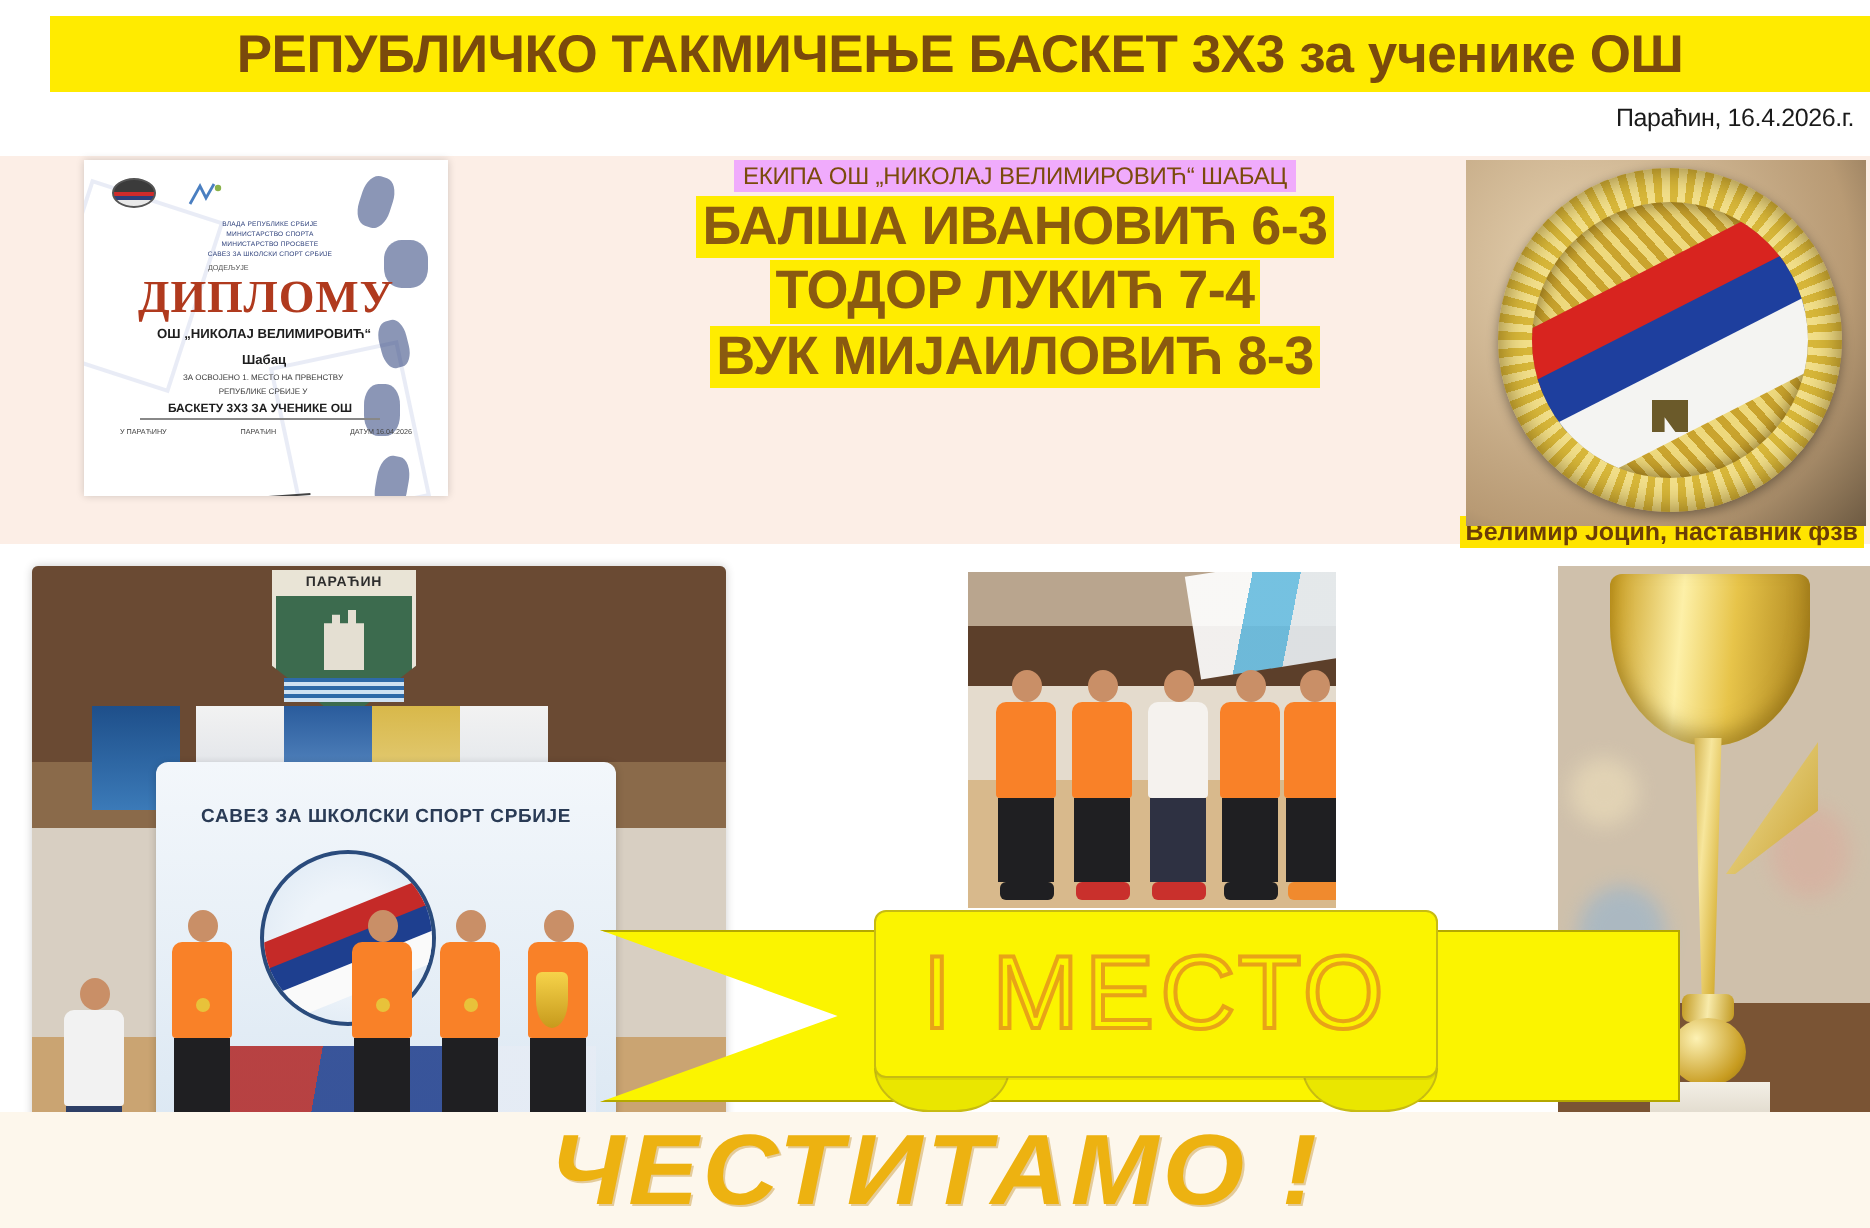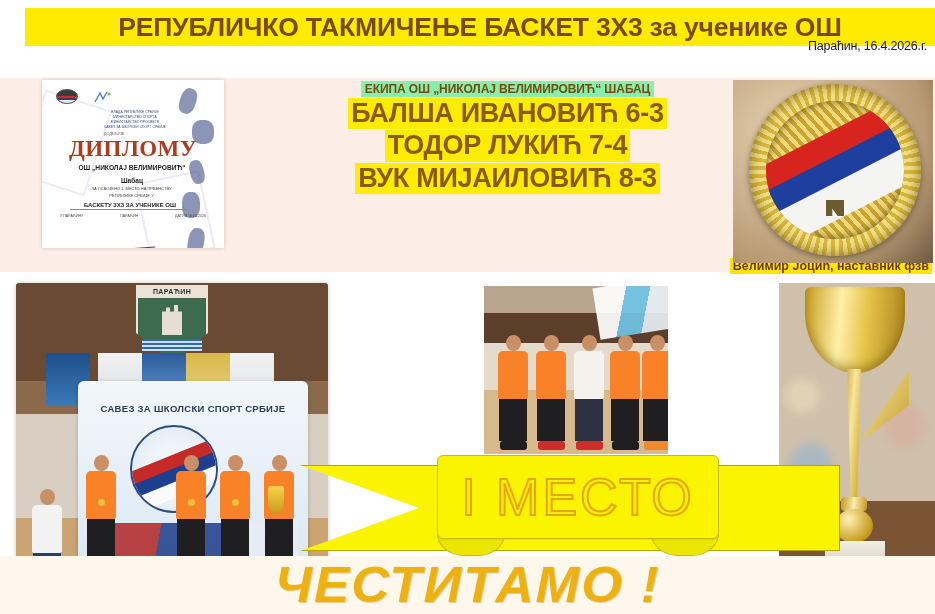--- a/index.html
+++ b/index.html
@@ -21,21 +21,21 @@
     left: 25px; top: 8px; width: 910px; height: 38px;
     background: #ffeb00;
     display: flex; align-items: center; justify-content: center;
   }
   #title-text {
     font-size: 26.5px; font-weight: bold; color: #7a4a0c;
     letter-spacing: -0.2px; white-space: nowrap;
     line-height: 1;
   }
   #date-line {
-    position: absolute; right: 8px; top: 39px;
+    position: absolute; right: 8px; top: 52px;
     font-size: 12.5px; color: #1a1a1a; font-weight: normal;
     letter-spacing: -0.2px;
   }
 
   
   #peach-band {
     position: absolute; left: 0; top: 78px; width: 935px; height: 194px;
     background: #fceee6;
   }
 
@@ -88,22 +88,22 @@
   #dip-sign {
     position: absolute; left: 42px; top: 160px; width: 100px; text-align: center;
     font-size: 3.4px; color: #333; line-height: 1.5;
   }
   .dip-sign-scribble { width:42px;height:9px;margin:0 auto 2px;
     border-bottom:1px solid #444; transform: rotate(-4deg);}
 
   
   #roster { position: absolute; left: 300px; top: 79px; width: 415px; }
   #team-label {
-    display: inline-block; background: #86efac; color: #7a4a0c;
-    font-size: 12px; font-weight: bold; padding: 1px 4px; letter-spacing: -0.1px;
+    display: inline-block; background: #f0abfc; color: #7a4a0c;
+    font-size: 12px; font-weight: normal; padding: 1px 4px; letter-spacing: -0.1px;
     white-space: nowrap;
   }
   .roster-row { margin-top: 1px; text-align: center; }
   .roster-name {
     display: inline-block; background: #ffec00; color: #8a5a10;
     font-size: 27px; font-weight: bold; line-height: 1.16;
     padding: 0 3px; white-space: nowrap; letter-spacing: -0.3px;
   }
   #coach-credit {
     position: absolute; right: 3px; top: 258px;
@@ -135,21 +135,21 @@
     transform: rotate(-27deg); }
   #m-red   { background: #d8241f; top: 30px; }
   #m-blue  { background: #1e3f9e; top: 57px; }
   #m-white { background: #f4f4f2; top: 84px; height: 34px; }
   #m-cross { position:absolute; left:60px; top:99px; width:18px;height:16px;
     background:#6b5a2a; clip-path: polygon(0 0,35% 0,35% 100%,0 100%,0 0,
       65% 0,100% 0,100% 100%,65% 100%); }
 
   
   #team-photo {
-    position: absolute; left: 16px; top: 283px; width: 312px; height: 327px;
+    position: absolute; left: 16px; top: 283px; width: 347px; height: 327px;
     overflow: hidden; background: #c8c2bb; border-radius: 3px;
     box-shadow: 0 0 5px rgba(0,0,0,.2);
   }
   .gym-wall { position:absolute; inset:0; background:
     linear-gradient(#6a4a33 0 30%, #8a6a4a 30% 40%, #d8cfc2 40% 72%, #caa472 72% 100%); }
   #crest {
     position: absolute; left: 120px; top: 4px; width: 72px; height: 74px;
     background: #3c6b4e;
     clip-path: polygon(0 0,100% 0,100% 62%,50% 100%,0 62%);
     border: 2px solid #e8e4d8;

